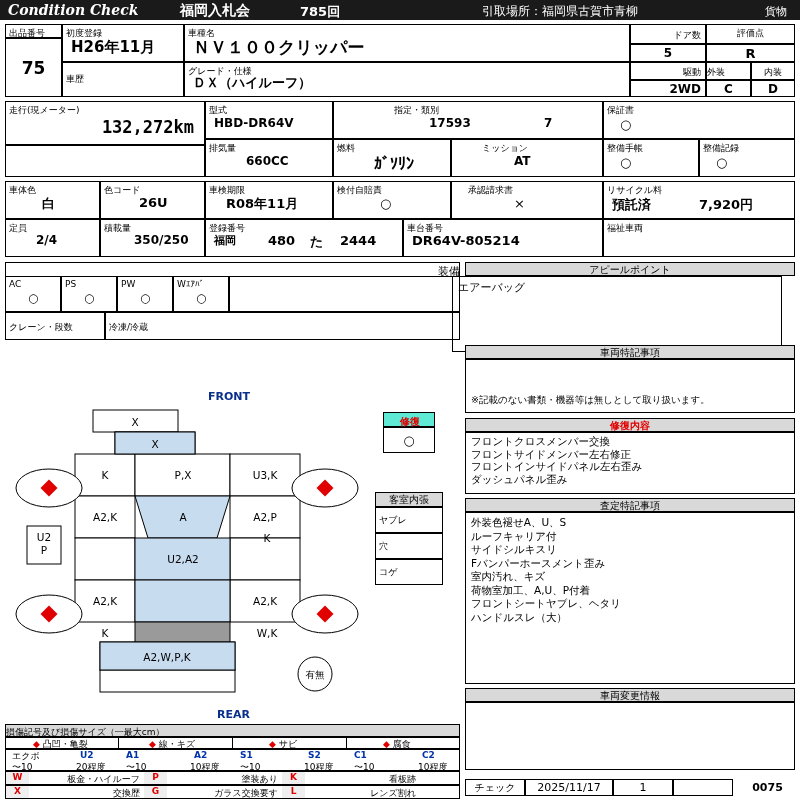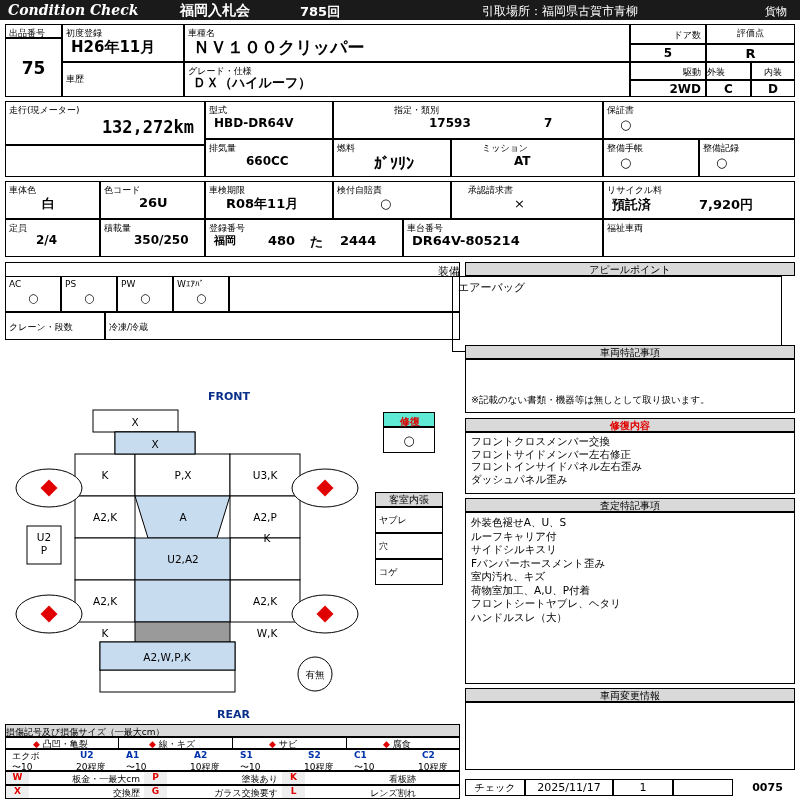--- a/index.html
+++ b/index.html
@@ -395,21 +395,21 @@
   <div class="abs tbl-small" style="left:308px;top:750px;font-weight:bold;color:#0033aa;">S2</div>
   <div class="abs tbl-small" style="left:304px;top:761px;">10程度</div>
 
   <div class="abs tbl-small" style="left:354px;top:750px;font-weight:bold;color:#0033aa;">C1</div>
   <div class="abs tbl-small" style="left:354px;top:761px;">〜10</div>
   <div class="abs tbl-small" style="left:422px;top:750px;font-weight:bold;color:#0033aa;">C2</div>
   <div class="abs tbl-small" style="left:418px;top:761px;">10程度</div>
 
   <div class="bx" style="left:5px;top:771px;width:455px;height:14px;"></div>
   <div class="abs lgray" style="left:6px;top:772px;width:23px;height:12px;text-align:center;color:#e00000;font-weight:bold;font-size:9px;">W</div>
-  <div class="abs tbl-small ctr" style="left:30px;top:773px;width:110px;">板金・一最大cm</div>
+  <div class="abs tbl-small ctr" style="left:30px;top:773px;width:110px;">板金・ハイルーフ</div>
   <div class="abs lgray" style="left:144px;top:772px;width:23px;height:12px;text-align:center;color:#e00000;font-weight:bold;font-size:9px;">P</div>
   <div class="abs tbl-small ctr" style="left:168px;top:773px;width:110px;">塗装あり</div>
   <div class="abs lgray" style="left:282px;top:772px;width:23px;height:12px;text-align:center;color:#e00000;font-weight:bold;font-size:9px;">K</div>
   <div class="abs tbl-small ctr" style="left:306px;top:773px;width:110px;">看板跡</div>
 
   <div class="bx" style="left:5px;top:785px;width:455px;height:14px;"></div>
   <div class="abs lgray" style="left:6px;top:786px;width:23px;height:12px;text-align:center;color:#e00000;font-weight:bold;font-size:9px;">X</div>
   <div class="abs tbl-small ctr" style="left:30px;top:787px;width:110px;">交換歴</div>
   <div class="abs lgray" style="left:144px;top:786px;width:23px;height:12px;text-align:center;color:#e00000;font-weight:bold;font-size:9px;">G</div>
   <div class="abs tbl-small ctr" style="left:168px;top:787px;width:110px;">ガラス交換要す</div>

